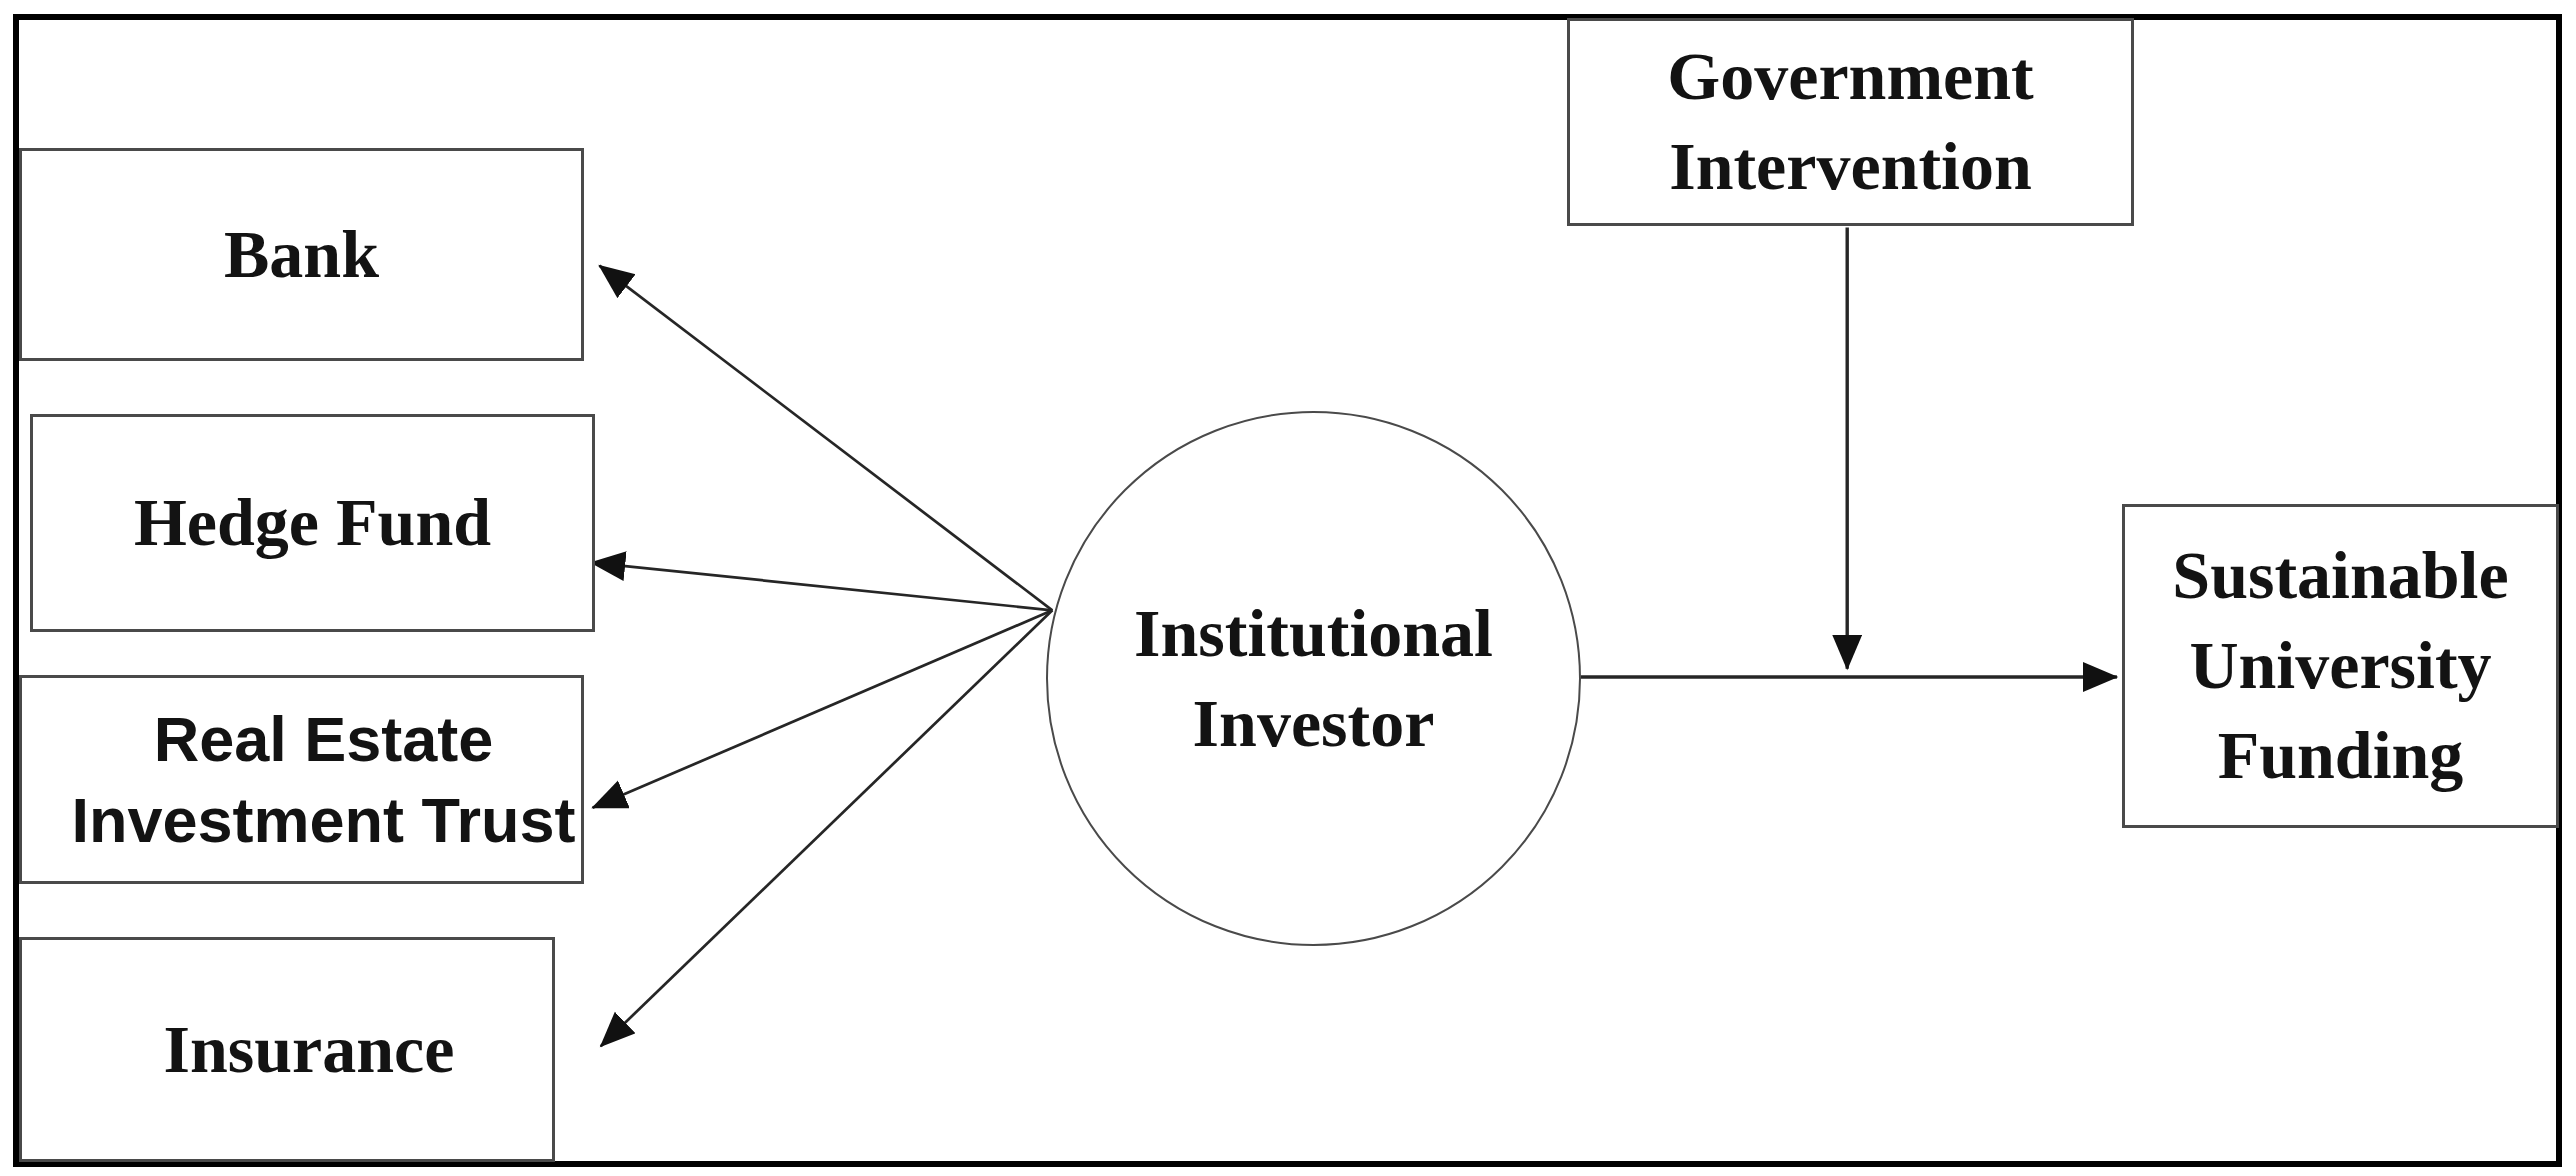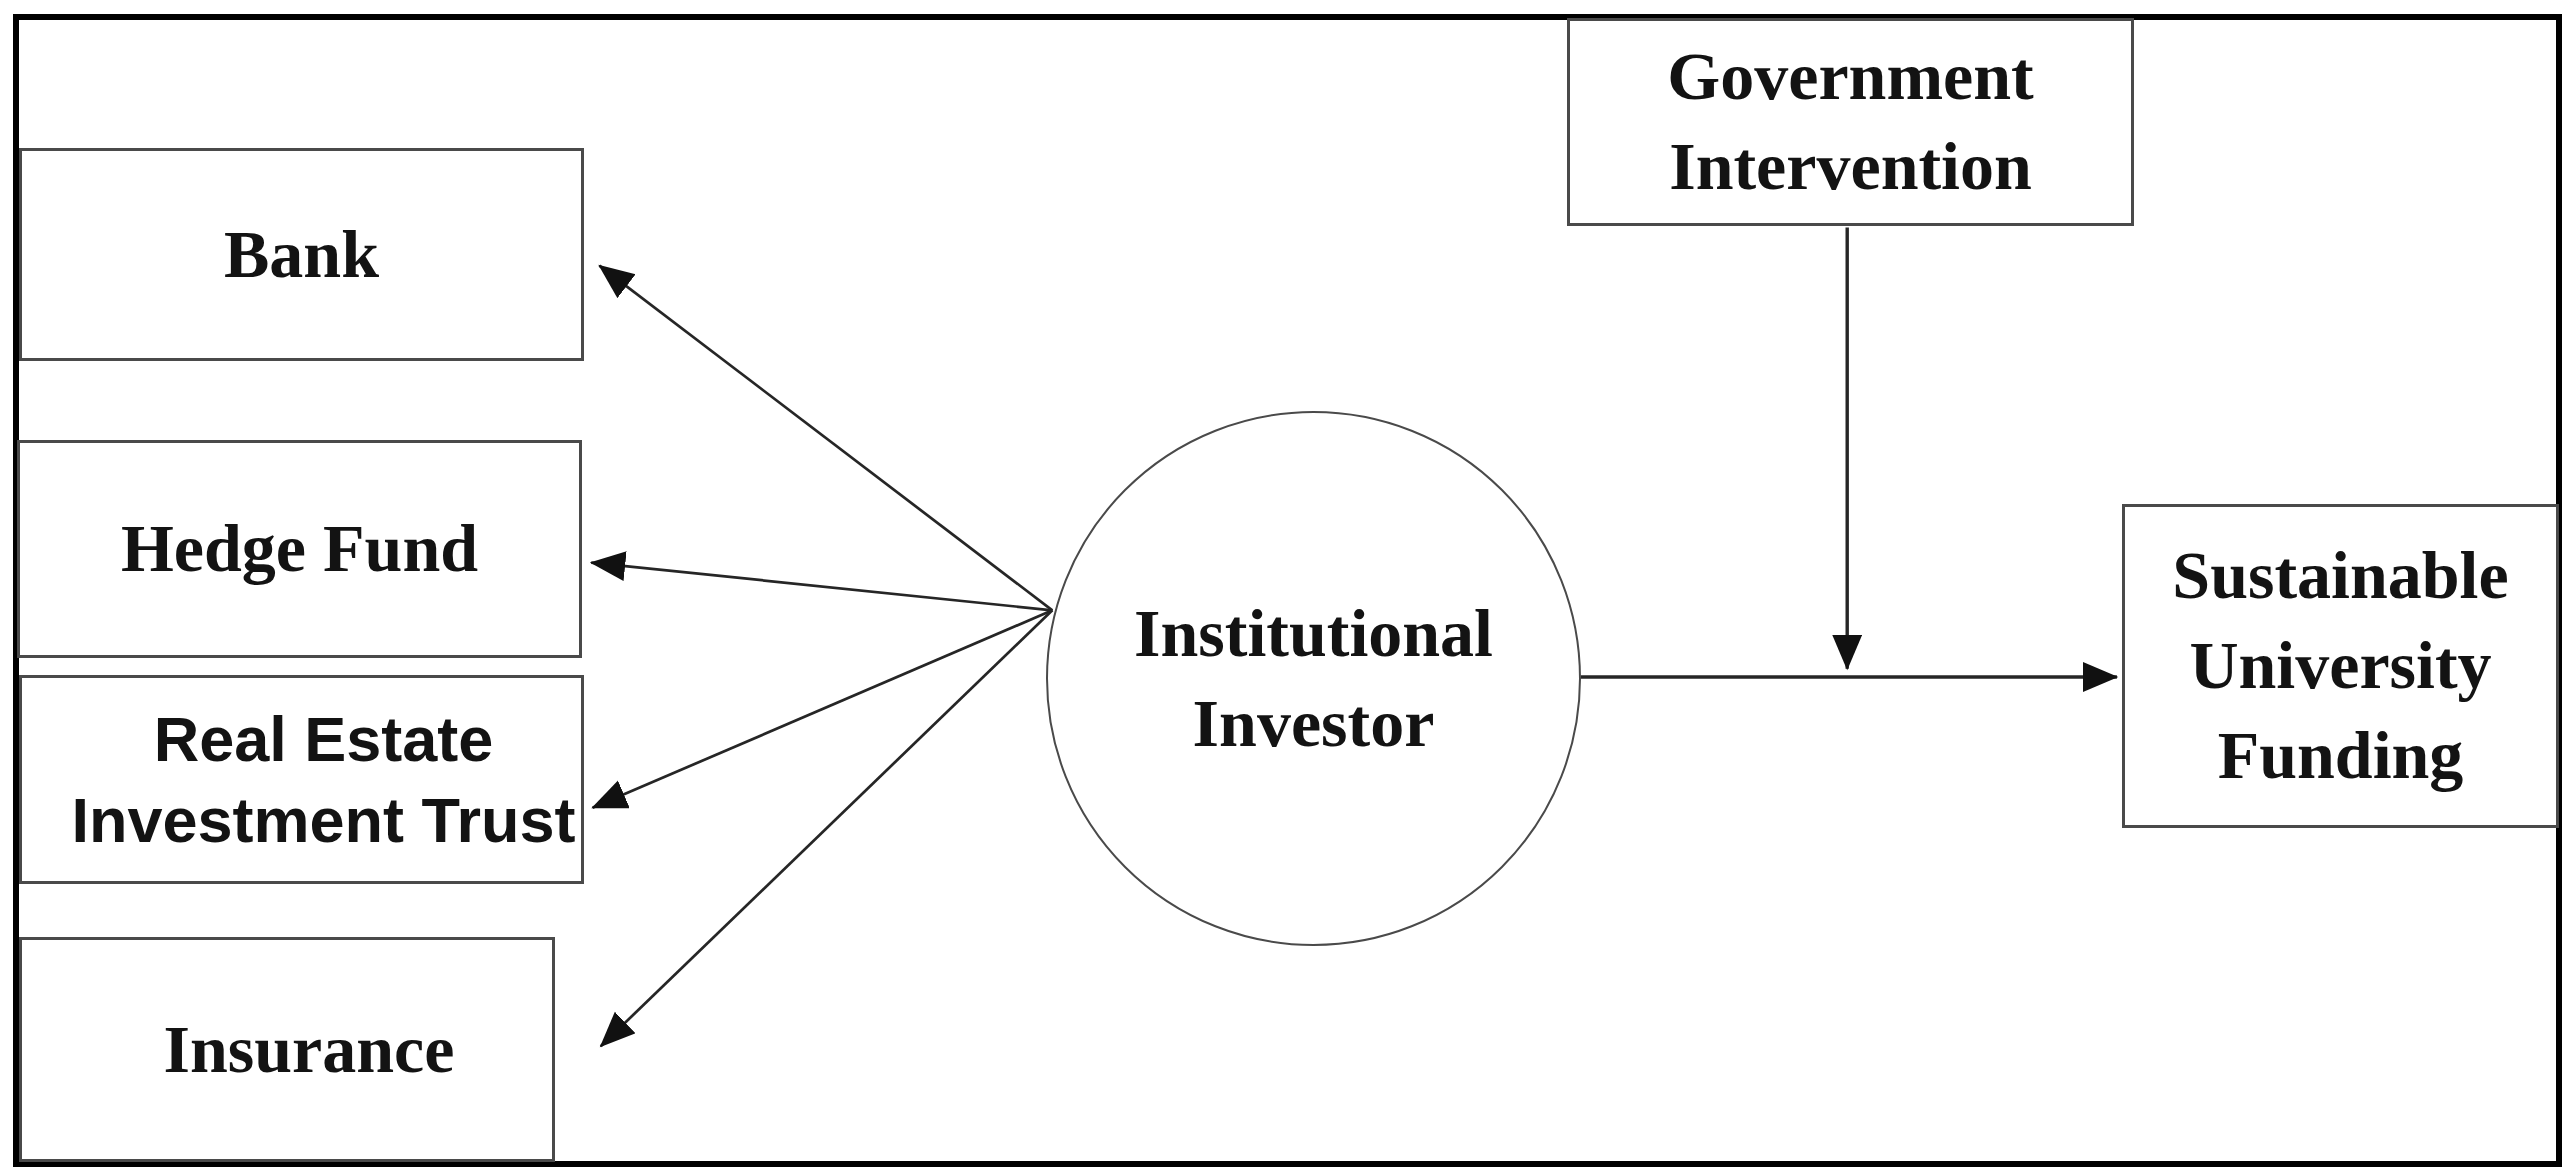--- a/index.html
+++ b/index.html
@@ -42,21 +42,21 @@
     text-align: center;
   }
   .node .label {
     display: block;
     font-size: 68px;
     line-height: 1.32;
     letter-spacing: 0px;
     font-weight: bold;
   }
   .box-bank      { left: 19px;   top: 148px;  width: 565px; height: 213px; }
-  .box-hedge     { left: 17px;   top: 414px;  width: 565px; height: 218px; margin-top: 26px; }
+  .box-hedge     { left: 30px;   top: 414px;  width: 565px; height: 218px; }
   .box-reit      { left: 19px;   top: 675px;  width: 565px; height: 209px; }
   .box-insurance { left: 19px;   top: 937px; width: 536px; height: 225px; padding-left: 44px; }
   .box-gov       { left: 1567px; top: 17.7px;   width: 567px; height: 208px; }
   .box-suf       { left: 2122px; top: 504px;  width: 437px; height: 324px; }
   .box-reit .label {
     font-family: "Liberation Sans", "DejaVu Sans", sans-serif;
     font-size: 63px;
     line-height: 1.28;
     margin-left: 44px;
   }

